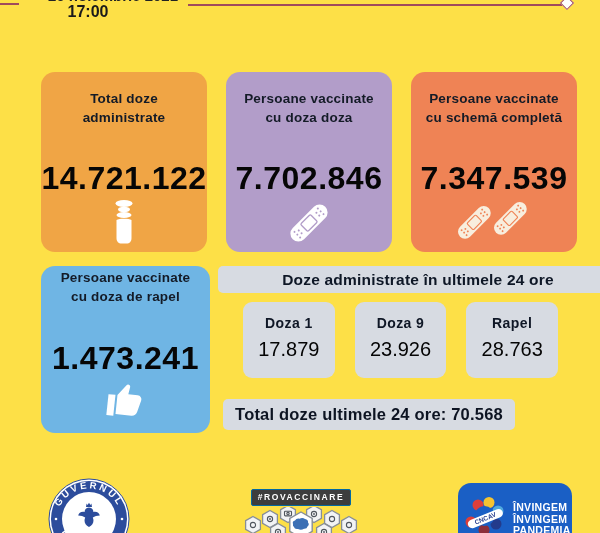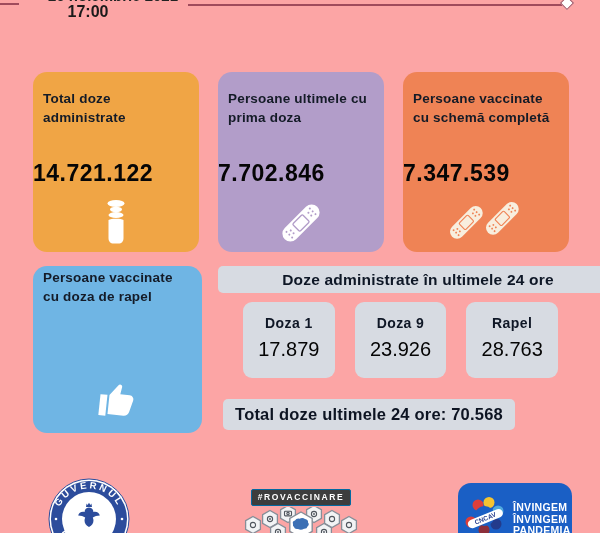--- a/index.html
+++ b/index.html
@@ -1,33 +1,33 @@
 <!DOCTYPE html>
 <html><head>
 <meta charset="utf-8">
 <style>
   html,body{margin:0;padding:0;background:#fff;}
-  #app{position:relative;width:600px;height:533px;overflow:hidden;background:#fca5a5;
+  #app{position:relative;width:600px;height:533px;overflow:hidden;background:#fde047;
        font-family:"Liberation Sans",sans-serif;-webkit-font-smoothing:antialiased;}
 
   
   .hdr-date{position:absolute;left:33px;top:-13px;width:160px;text-align:center;
             font-size:15px;font-weight:bold;color:#222;}
   .hdr-time{position:absolute;left:33px;top:3px;width:110px;text-align:center;
             font-size:16px;font-weight:bold;color:#1a1a1a;}
   .hdr-line-left{position:absolute;left:0;top:3px;width:19px;height:2px;background:#A04B5C;}
   .hdr-line-right{position:absolute;left:188px;top:4px;width:374px;height:2px;background:#A04B5C;}
   .hdr-diamond{position:absolute;left:562px;top:-2px;width:8px;height:8px;
                border:1.5px solid #A04B5C;background:#fff;transform:rotate(45deg);}
 
   
-  .card{position:absolute;width:166px;height:180px;border-radius:14px;}
+  .card{position:absolute;width:166px;height:180px;border-radius:14px;text-align:center;margin-left:8px;}
   .card-title{padding:17px 10px 0 10px;font-size:13.5px;font-weight:bold;color:#141b27;
               line-height:1.42;letter-spacing:.2px;}
-  .card-value{position:absolute;top:88px;left:0;width:100%;font-size:23px;font-weight:bold;
+  .card-value{position:absolute;top:88px;left:0;width:100%;font-size:32px;font-weight:bold;
               color:#060606;letter-spacing:.5px;}
   .card-icon{position:absolute;top:127px;left:0;width:100%;display:flex;justify-content:center;}
   #card-total{left:33px;top:72px;background:#F0A545;}
   #card-first{left:218px;top:72px;background:#B29DC9;}
   #card-full{left:403px;top:72px;background:#EF8355;}
   #card-booster{left:33px;top:266px;width:169px;height:167px;background:#6FB5E4;border-radius:14px;}
   #card-booster .card-title{padding-top:2px;}
   #card-booster .card-value{top:74px;}
   #card-booster .card-icon{top:113px;}
 
@@ -73,21 +73,21 @@
       <svg width="30" height="46" viewBox="0 0 30 46" fill="#fff">
         <ellipse cx="15" cy="4.5" rx="8.5" ry="3.4"></ellipse>
         <ellipse cx="15" cy="10.5" rx="6" ry="2.7"></ellipse>
         <ellipse cx="15" cy="16" rx="7.5" ry="3"></ellipse>
         <path d="M7.5 21 C10 19.4 20 19.4 22.5 21 L22.5 39 C22.5 42.6 20.5 44.6 17.5 44.6 L12.5 44.6 C9.5 44.6 7.5 42.6 7.5 39 Z"></path>
       </svg>
     </div>
   </div>
 
   <div class="card" id="card-first">
-    <div class="card-title">Persoane ultimele cu prima doza</div>
+    <div class="card-title">Persoane vaccinate cu doza doza</div>
     <div class="card-value">7.702.846</div>
     <div class="card-icon">
       <svg width="50" height="48" viewBox="0 0 50 48">
         <g transform="rotate(-45 25 24)">
           <rect x="2" y="16" width="46" height="16" rx="8" fill="#fff"></rect>
           <rect x="18" y="18.8" width="14" height="10.4" rx="1.5" fill="#fff" stroke="#B29DC9" stroke-width="1.3"></rect>
           <g fill="#B29DC9">
             <circle cx="8.5" cy="20" r="1"></circle>
               <circle cx="8.5" cy="24" r="1"></circle>
               <circle cx="8.5" cy="28" r="1"></circle>
@@ -140,20 +140,21 @@
               <circle cx="41.5" cy="24" r="1.1"></circle>
               <circle cx="41.5" cy="28" r="1.1"></circle>
           </g>
         </g>
       </svg>
     </div>
   </div>
 
   <div class="card" id="card-booster">
     <div class="card-title">Persoane vaccinate cu doza de rapel</div>
+    <div class="card-value">1.473.241</div>
     <div class="card-icon">
       <svg width="46" height="42" viewBox="0 0 46 42" fill="#fff" transform="rotate(6)">
         <path d="M5 17h7v21H5z"></path>
         <path d="M14 38V17l8-10.8c1.2-1.7 4-.6 3.8 1.5L24.7 15h9.4c2.7 0 4.7 2.5 4 5.1l-2.8 11.6c-.6 2.5-2.8 4.3-5.3 4.3H14z"></path>
       </svg>
     </div>
   </div>
 
   <div class="pill-title">Doze administrate în ultimele 24 ore</div>
 

